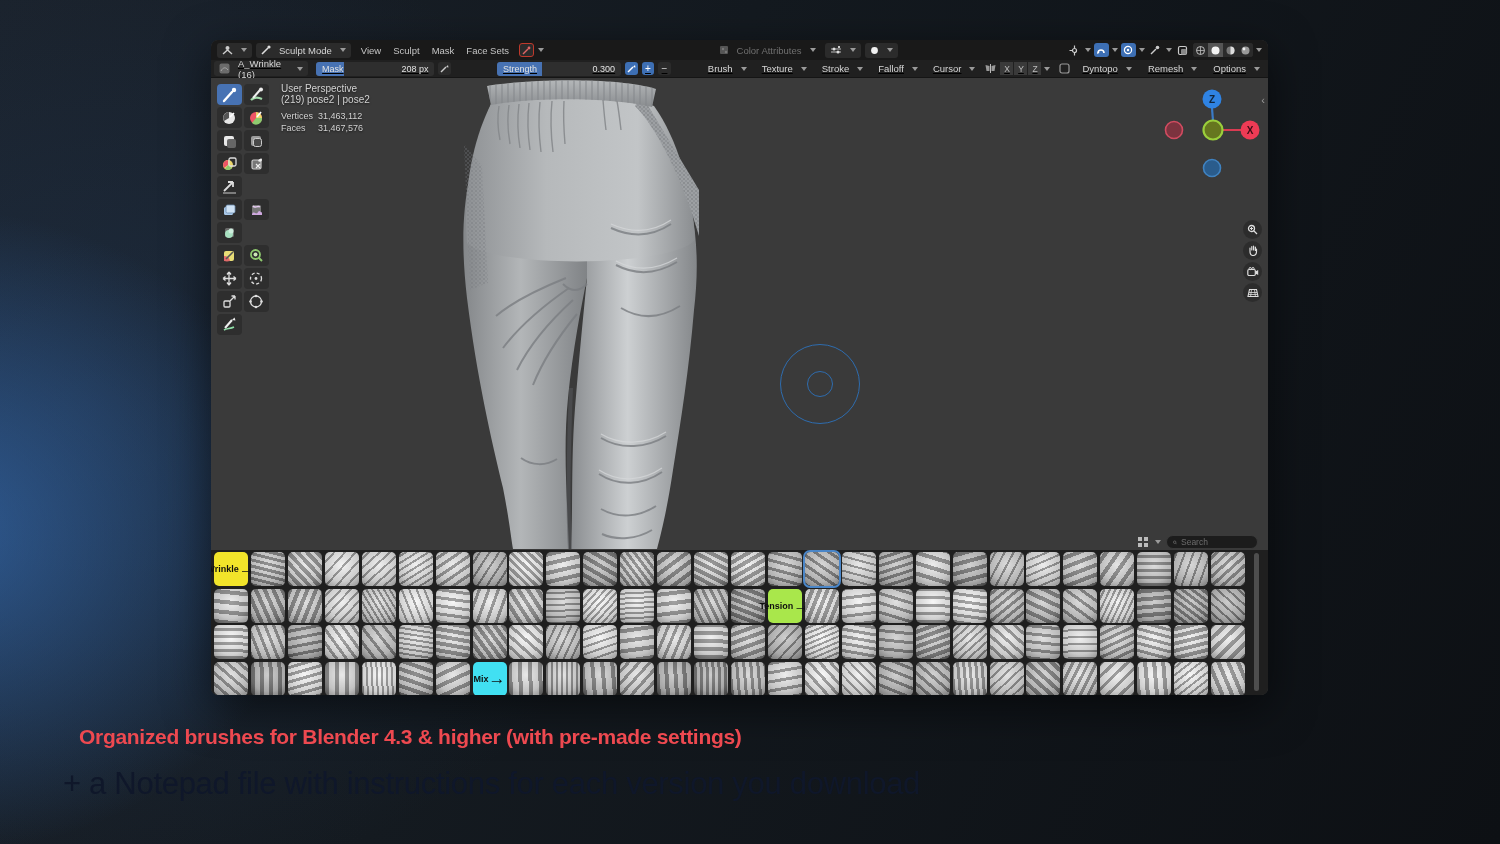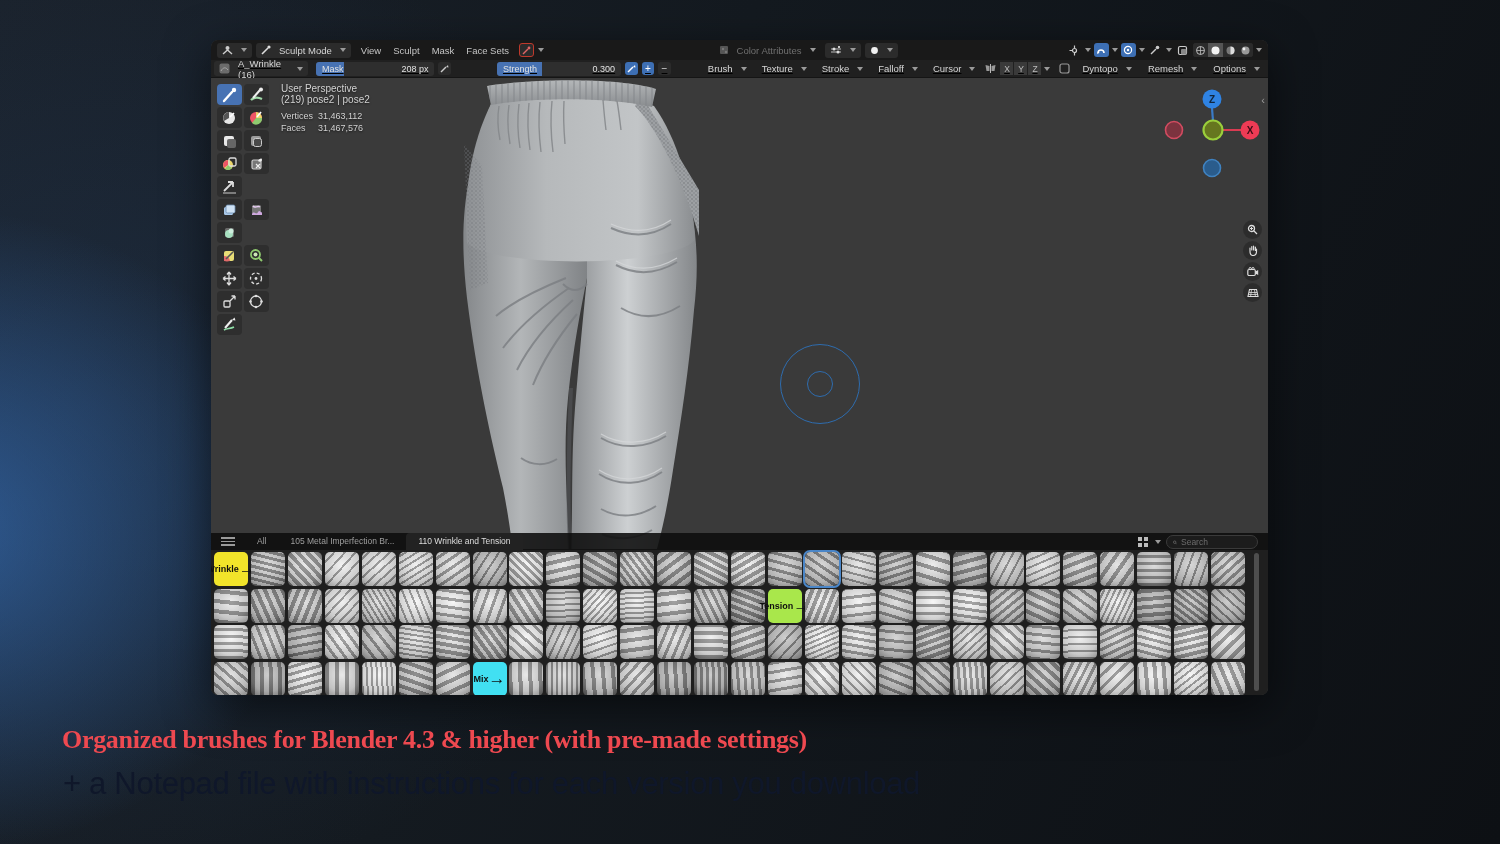--- a/index.html
+++ b/index.html
@@ -83,22 +83,22 @@
                      width:70px; font-family:"Liberation Sans",sans-serif; }
   .searchbox input::placeholder { color:#6d6d6d; }
   .gridarea { position:absolute; left:0; top:510px; width:100%; height:145px; background:#1f1f1f; }
   .tile { position:absolute; width:34px; height:34px; border-radius:5px; }
   .tile.selected { outline:2px solid #4a86c8; outline-offset:0; }
   .tile.labeltile { display:flex; flex-direction:row; align-items:center; justify-content:center;
                     color:#101010; font-weight:bold; font-size:9px; line-height:10px; }
   .tile.labeltile .arr { font-size:17px; font-weight:bold; line-height:14px; }
   .scrollbar { position:absolute; right:9px; top:513px; width:5px; height:138px; background:#4e4e4e; border-radius:3px; }
   
-  .cap1 { position:absolute; left:62px; top:725px; font-size:26px; font-weight:600;
-          letter-spacing:-0.3px;font-family:Liberation Serif, serif; }
+  .cap1 { position:absolute; left:79px; top:725px; font-size:21px; font-weight:600;
+          letter-spacing:-0.3px; }
   .cap2 { position:absolute; left:63px; top:766px; font-size:31px; font-weight:500;
           letter-spacing:-0.3px; color:#0f172a; }
   svg { display:block; }
 </style>
 </head>
 <body>
 
 <div class="window">
 
   <div class="hrow1">
@@ -575,28 +575,20 @@
         </svg>
     </div>
     <div class="navbtn" style="left:1032px; top:205px;">
       <svg width="12" height="10" viewBox="0 0 12 10">
           <path d="M2.5 1.5 H9.5 L11 8.5 H1 Z" fill="none" stroke="#ddd" stroke-width="1.1"></path>
           <path d="M4.5 1.5 L3.6 8.5 M7.5 1.5 L8.4 8.5 M2 4.5 H10 M1.5 6.5 H10.7" stroke="#ddd" stroke-width="0.8"></path>
         </svg>
     </div>
   </div>
 
-  <div class="tabsbar">
-    <div class="hamburger"></div>
-    <div id="tabs" style="display:flex; align-items:flex-end;">
-        <div class="tab">All</div>
-        <div class="tab">105 Metal Imperfection Br...</div>
-        <div class="tab active">110 Wrinkle and Tension</div>
-      </div>
-  </div>
   <div class="shelfright">
     <div class="gridicon"></div>
     <span class="chev"></span>
     <div class="searchbox">
       <svg width="9" height="9" viewBox="0 0 9 9">
           <circle cx="3.8" cy="3.8" r="2.8" fill="none" stroke="#888" stroke-width="1.2"></circle>
           <path d="M6 6 L8.5 8.5" stroke="#888" stroke-width="1.2"></path>
         </svg>
       <input type="text" placeholder="Search" style="">
     </div>

